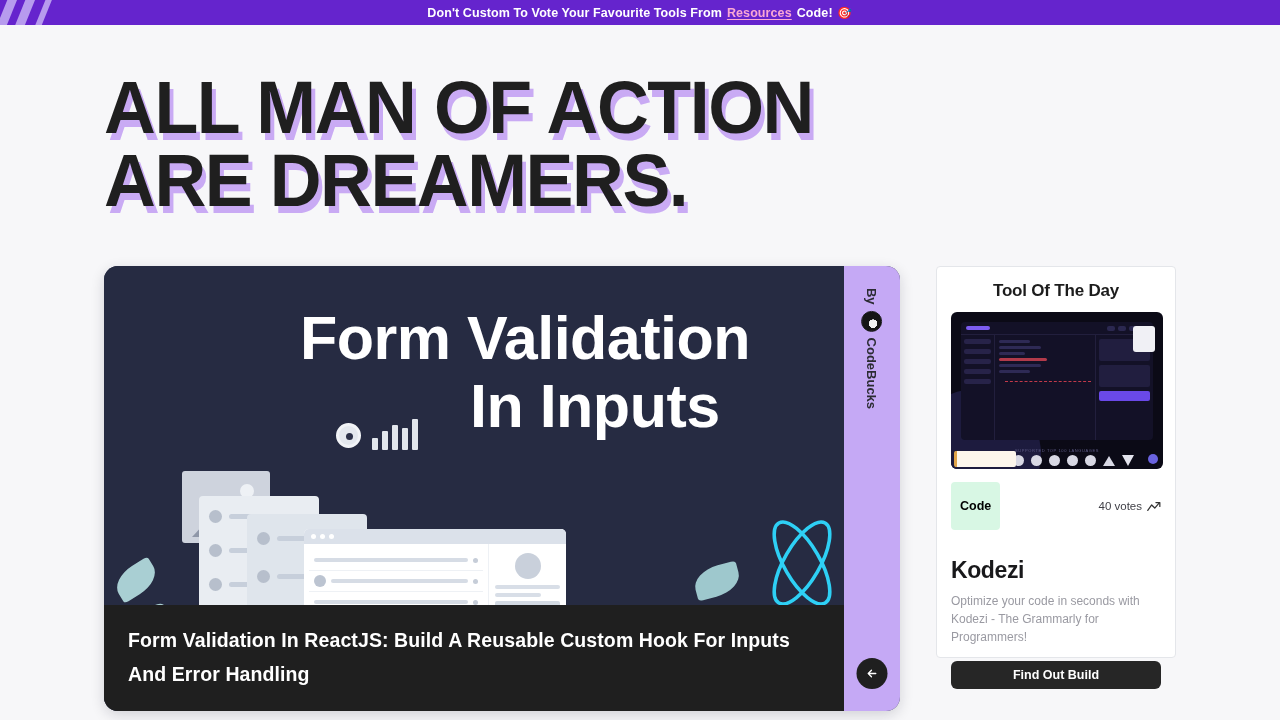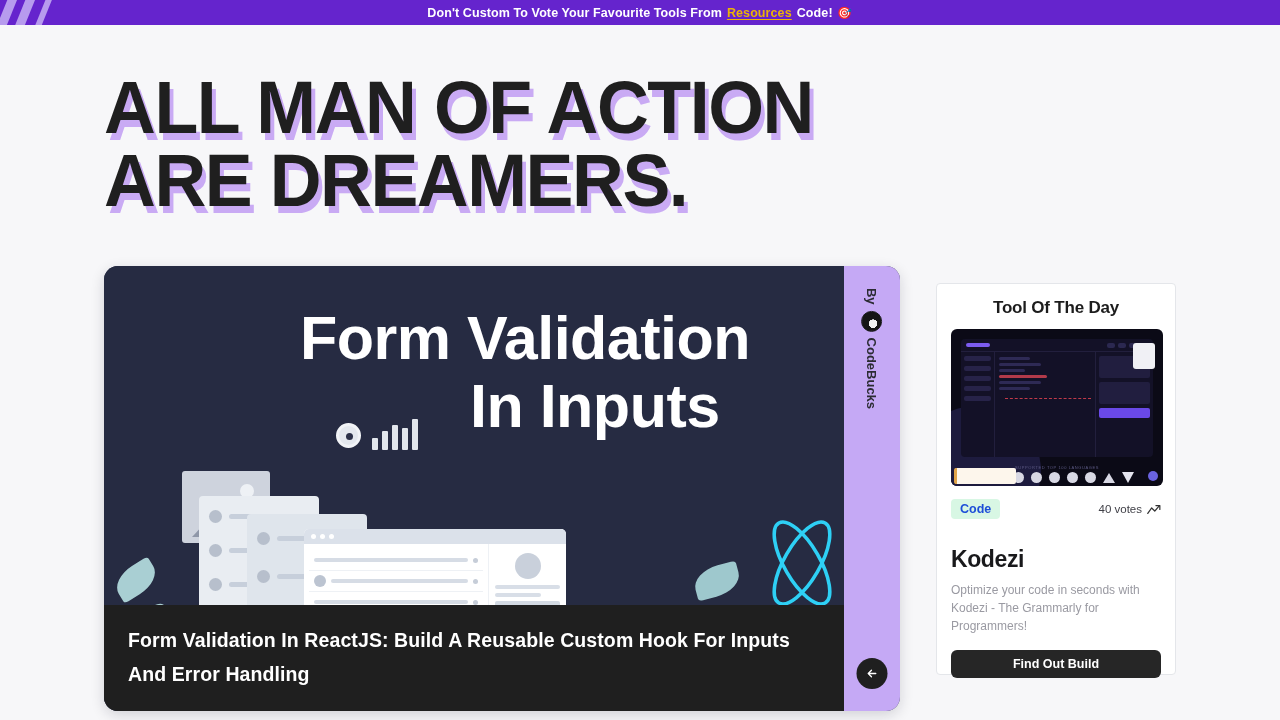--- a/index.html
+++ b/index.html
@@ -54,21 +54,21 @@
     font-size: 12.5px;
     font-weight: bold;
     color: #ffffff;
     letter-spacing: .1px;
     white-space: nowrap;
     display: flex;
     align-items: center;
     gap: 5px;
   }
   .banner-link {
-    color: #eab308;
+    color: #f9a8d4;
     text-decoration: underline;
     text-underline-offset: 2px;
     font-weight: bold;
     cursor: pointer;
   }
   .banner-emoji { font-size: 12px; line-height: 1; }
 
   
   .headline {
     position: absolute;
@@ -363,21 +363,21 @@
     border-radius: 50%;
     background: #1f1f1f;
     display: flex; align-items: center; justify-content: center;
     cursor: pointer;
   }
 
   
   .tool-card {
     position: absolute;
     left: 936px;
-    top: 283px;
+    top: 266px;
     width: 240px;
     height: 392px;
     background: #ffffff;
     border: 1px solid #e4e6ea;
     border-radius: 4px;
     padding: 14px 14px 16px;
   }
   .tool-card h3 {
     text-align: center;
     font-size: 17px;
@@ -458,24 +458,24 @@
   }
 
   .tool-meta {
     display: flex;
     align-items: center;
     justify-content: space-between;
     margin-top: 13px;
   }
   .badge {
     background: #d8f7e4;
-    color: #1d4ed8;
+    color: #000000;
     font-size: 12.5px;
     font-weight: 600;
-    padding: 3px 9px;
+    padding: 17px 9px;
     border-radius: 4px;
   }
   .votes {
     display: flex; align-items: center; gap: 5px;
     font-size: 11.5px; color: #3f3f46;
   }
   .tool-name {
     font-size: 23px;
     font-weight: 800;
     letter-spacing: -.4px;

